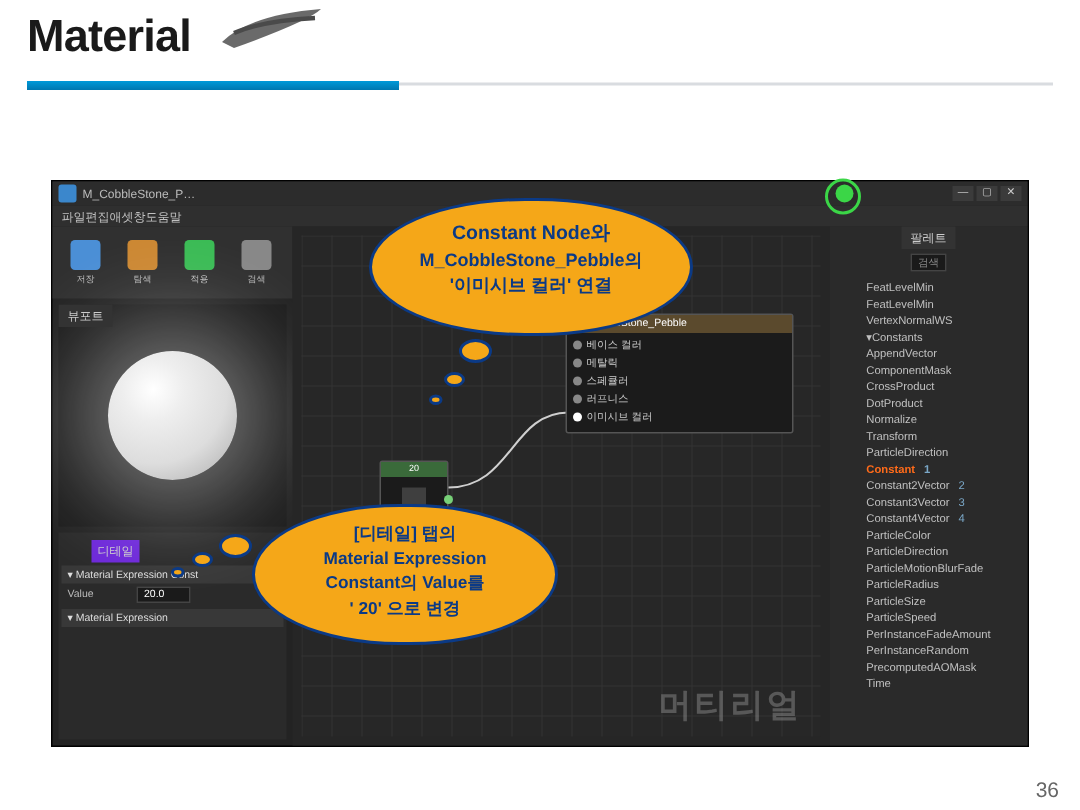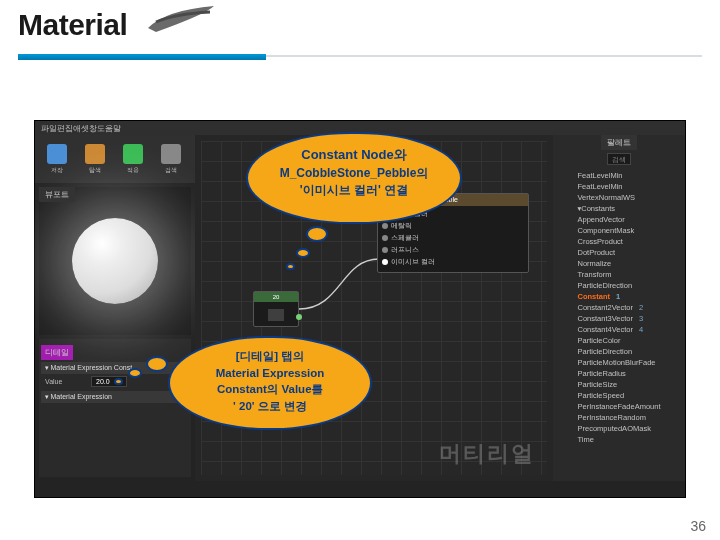--- a/index.html
+++ b/index.html
@@ -37,21 +37,21 @@
     .tb-icon.browse { background: #cc8833; }
     .tb-icon.apply { background: #3bbb55; }
     .tb-icon.search { background: #888; }
     .tb-label { font-size: 6px; color: #bbb; margin-top: 2px; }
 
     .ue-preview { flex: 0 0 148px; background: #1d1d1d; margin: 4px; display: flex; align-items: center; justify-content: center; position: relative; }
     .ue-preview-tab { position: absolute; top: 0; left: 0; font-size: 8px; color: #ccc; background: #333; padding: 2px 6px; }
     .preview-sphere { width: 86px; height: 86px; border-radius: 50%; background: radial-gradient(circle at 35% 30%, #fff, #eee 25%, #ddd 60%, #aaa); box-shadow: 0 0 60px 20px rgba(255,255,255,0.4); }
 
     .ue-details { flex: 1; background: #2a2a2a; margin: 0 4px 4px; padding: 2px; overflow: hidden; }
-    .details-tab { font-size: 8px; color: #ccc; background: #a21caf; padding: 2px 4px; display: inline-block; }
+    .details-tab { font-size: 8px; color: #ccc; background: #6d28d9; padding: 2px 4px; display: inline-block; margin-left: 20px; }
     .details-section { font-size: 7px; color: #ddd; background: #383838; padding: 2px 4px; margin-top: 2px; }
     .details-row { display: flex; align-items: center; gap: 4px; padding: 2px 4px; }
     .details-key { font-size: 7px; color: #bbb; width: 42px; }
     .details-val { font-size: 7px; color: #fff; background: #1a1a1a; padding: 1px 4px; border: 1px solid #444; width: 36px; }
 
     .ue-center { flex: 1; background: #262626; position: relative; }
     .graph { position: absolute; inset: 6px; background:
       linear-gradient(#333 1px, transparent 1px) 0 0/20px 20px,
       linear-gradient(90deg, #333 1px, transparent 1px) 0 0/20px 20px,
       #272727; }
@@ -121,20 +121,32 @@
 <div class="sub-row">
   <span class="sub-num">2.</span>
   <span class="sub-text">Emissive Color</span>
   <svg class="brush2" viewBox="0 0 64 24">
     <path d="M2 20 Q18 4 60 2 Q52 10 8 22 Z" fill="#6a6a6a"></path>
   </svg>
 </div>
 
 <div class="screenshot">
 
+  <div class="ue-titlebar">
+    <div class="ue-logo"></div>
+    <span class="ue-tabtitle">M_CobbleStone_P…</span>
+    <div class="green-indicator">
+      <div class="green-circle-outline"></div>
+    </div>
+    <div class="ue-winbtns">
+      <div class="ue-winbtn">—</div>
+      <div class="ue-winbtn">▢</div>
+      <div class="ue-winbtn">✕</div>
+    </div>
+  </div>
 
   <div class="ue-menubar">
     <span class="ue-menu">파일</span>
     <span class="ue-menu">편집</span>
     <span class="ue-menu">애셋</span>
     <span class="ue-menu">창</span>
     <span class="ue-menu">도움말</span>
   </div>
 
   <div class="ue-content">

